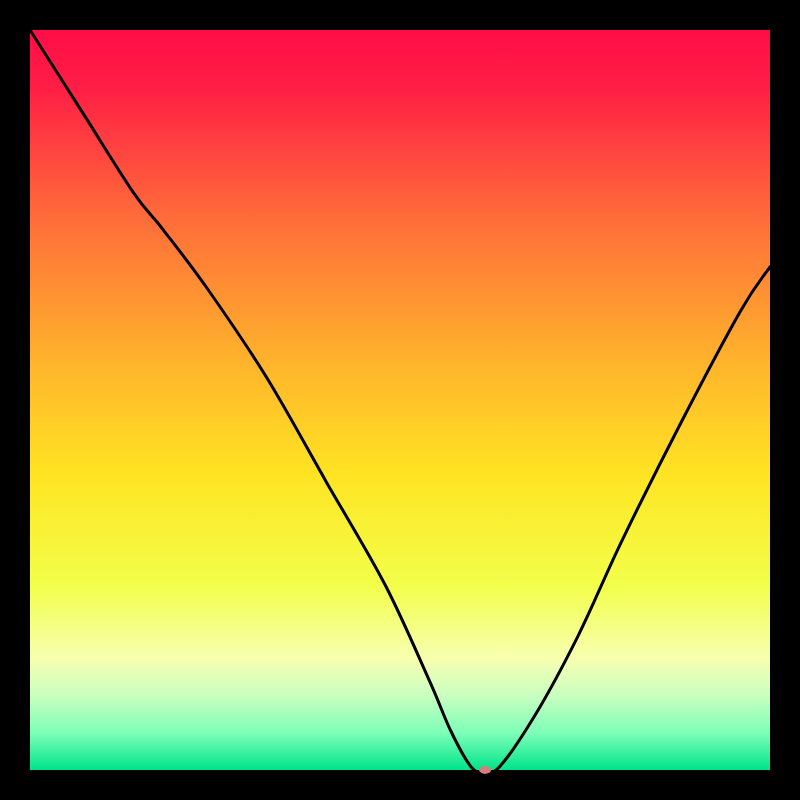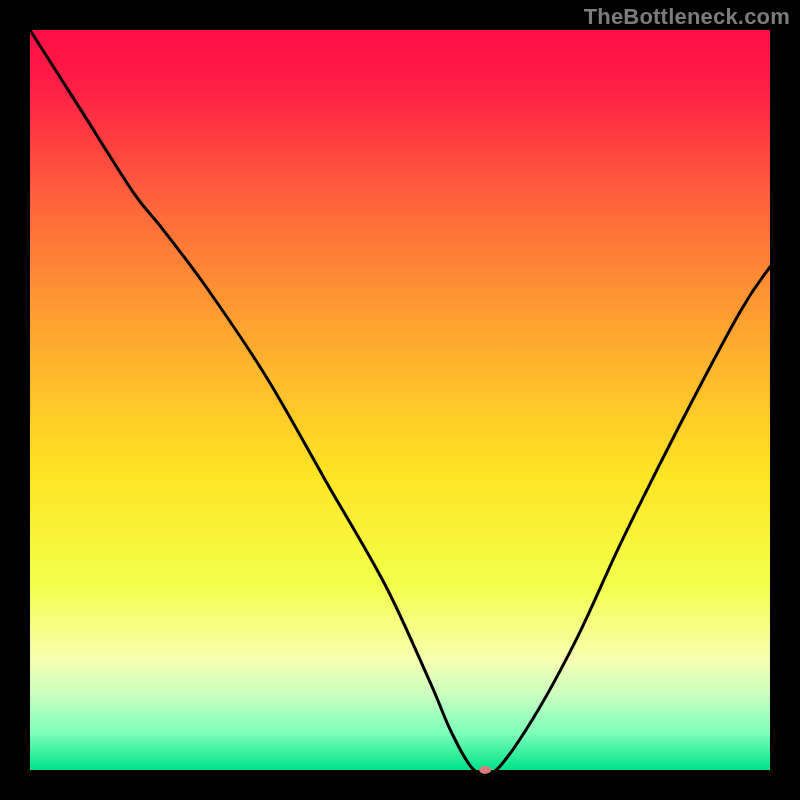--- a/index.html
+++ b/index.html
@@ -45,14 +45,13 @@
           <stop offset="85%" stop-color="#f7ffb0"></stop>
           <stop offset="90%" stop-color="#c8ffc0"></stop>
           <stop offset="95%" stop-color="#7dffb8"></stop>
           <stop offset="100%" stop-color="#00e38a"></stop>
         </linearGradient>
       </defs>
       <rect x="30" y="30" width="740" height="740" fill="url(#heat)"></rect>
       <ellipse cx="485.09999999999997" cy="770" rx="6" ry="4" fill="#d57d7d"></ellipse>
       <path d="M 30 30 C 38.63333333333333 43.56666666666666, 64.53333333333335 84.26666666666667, 81.80000000000001 111.39999999999999 C 99.06666666666668 138.53333333333333, 120.03333333333336 173.06666666666663, 133.60000000000002 192.79999999999998 C 147.16666666666669 212.53333333333333, 150.86666666666667 213.76666666666668, 163.2 229.8 C 175.5333333333333 245.83333333333334, 190.33333333333331 264.33333333333337, 207.6 289 C 224.86666666666667 313.66666666666663, 247.06666666666666 345.7333333333333, 266.8 377.79999999999995 C 286.53333333333336 409.8666666666666, 306.26666666666665 446.8666666666666, 326 481.4 C 345.73333333333335 515.9333333333333, 367.93333333333334 551.7, 385.2 585 C 402.46666666666664 618.3, 418.5 656.5333333333334, 429.6 681.2 C 440.70000000000005 705.8666666666667, 444.4 718.2, 451.79999999999995 733 C 459.19999999999993 747.8, 466.6 763.8333333333334, 474 770 C 481.4 776.1666666666666, 486.3333333333333 778.6333333333333, 496.2 770 C 506.06666666666666 761.3666666666667, 519.6333333333333 740.3999999999999, 533.2 718.1999999999999 C 546.7666666666668 696, 562.8000000000001 666.4000000000001, 577.6 636.8000000000001 C 592.4 607.2, 604.7333333333333 576.3666666666666, 622 540.5999999999999 C 639.2666666666667 504.83333333333326, 661.4666666666667 460.4333333333334, 681.2 422.20000000000005 C 700.9333333333334 383.9666666666667, 725.6 337.1, 740.4 311.2 C 755.1999999999999 285.29999999999995, 765.0666666666666 274.19999999999993, 770 266.79999999999995" fill="none" stroke="#000000" stroke-width="3" stroke-linecap="round" stroke-linejoin="round"></path>
     </svg>
-  <div class="watermark">TheBottleneck.com</div>
 </div>
 
 </body></html>

